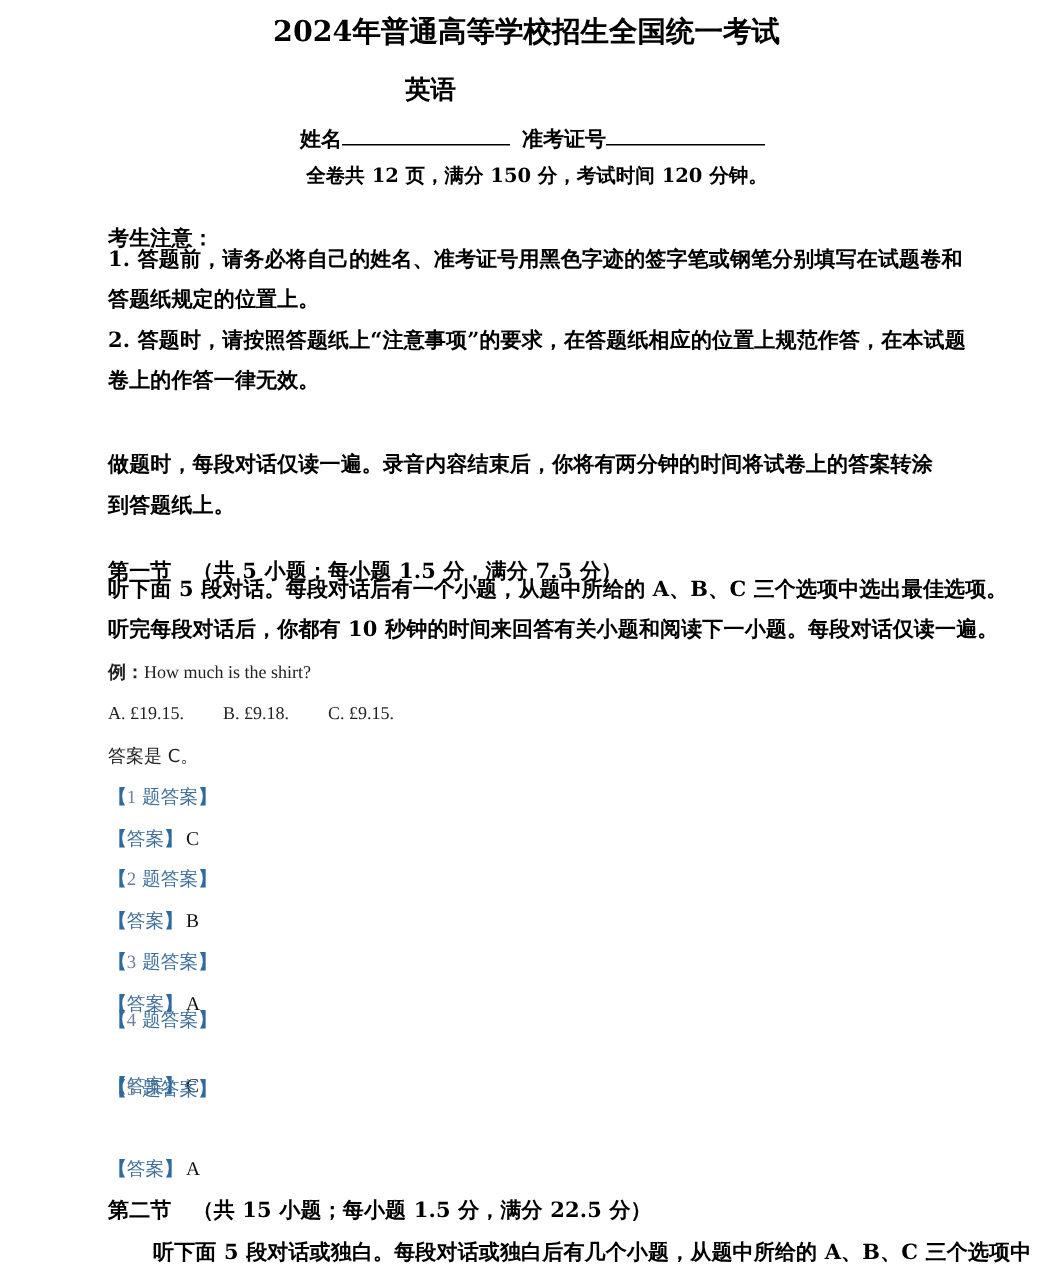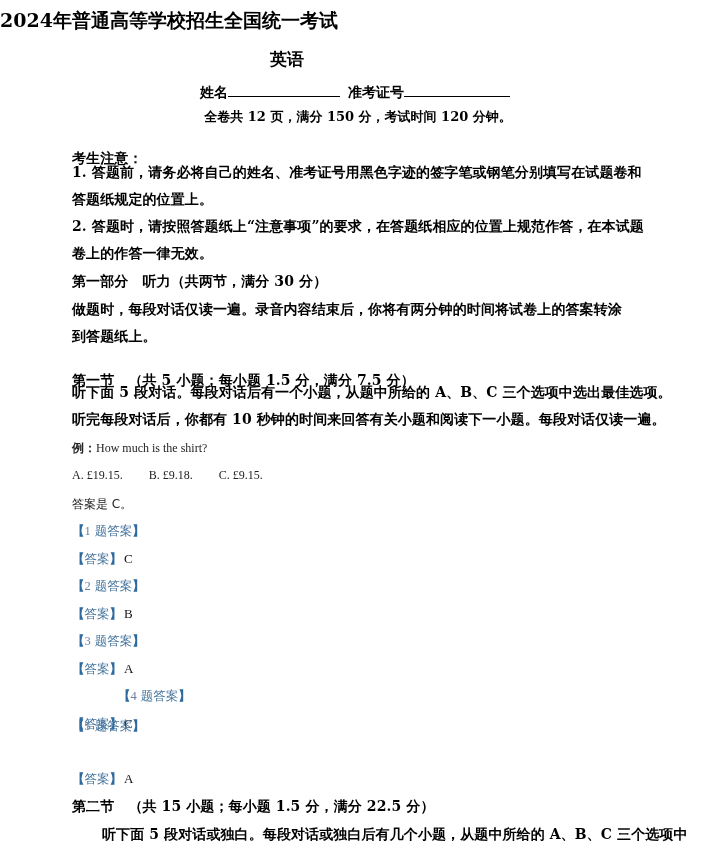--- a/index.html
+++ b/index.html
@@ -18,20 +18,21 @@
     .page {
       position: absolute;
       left: 0; top: 0;
       width: 702px;
       height: 852px;
     }
     .title {
       position: absolute;
       left: 0; width: 702px;
       top: 8px;
+      text-align: center;
       font-size: 19px;
       font-weight: bold;
       letter-spacing: 0px;
     }
     .subject {
       position: absolute;
       left: 0; width: 574px;
       top: 48px;
       text-align: center;
       font-size: 17px;
@@ -108,21 +109,20 @@
   </div>
 
   <div class="info-line">全卷共 12 页，满分 150 分，考试时间 120 分钟。</div>
 
   <div class="line" style="top:150px;">考生注意：</div>
   <div class="line" style="top:164px;">1. 答题前，请务必将自己的姓名、准考证号用黑色字迹的签字笔或钢笔分别填写在试题卷和</div>
   <div class="line" style="top:191px;">答题纸规定的位置上。</div>
   <div class="line" style="top:218px;">2. 答题时，请按照答题纸上“注意事项”的要求，在答题纸相应的位置上规范作答，在本试题</div>
   <div class="line" style="top:245px;">卷上的作答一律无效。</div>
 
-  <div class="line" style="top:273px;">第一部分　听力（共两节，满分 30 分）</div>
   <div class="line" style="top:301px;">做题时，每段对话仅读一遍。录音内容结束后，你将有两分钟的时间将试卷上的答案转涂</div>
   <div class="line" style="top:328px;">到答题纸上。</div>
 
   <div class="line" style="top:372px;">第一节　（共 5 小题；每小题 1.5 分，满分 7.5 分）</div>
   <div class="line" style="top:384px;">听下面 5 段对话。每段对话后有一个小题，从题中所给的 A、B、C 三个选项中选出最佳选项。</div>
   <div class="line" style="top:411px;">听完每段对话后，你都有 10 秒钟的时间来回答有关小题和阅读下一小题。每段对话仅读一遍。</div>
 
   <div class="plain" style="top:440px;">
     <span class="cn" style="font-weight:bold;">例：</span><span class="en">How much is the shirt?</span>
   </div>
@@ -147,21 +147,21 @@
     <span class="br">【</span><span class="lbl">答案</span><span class="br">】</span><span class="ans">B</span>
   </div>
 
   <div class="tag" style="top:633px;">
     <span class="br">【</span><span class="num">3</span><span class="lbl"> 题答案</span><span class="br">】</span>
   </div>
   <div class="tag" style="top:661px;">
     <span class="br">【</span><span class="lbl">答案</span><span class="br">】</span><span class="ans">A</span>
   </div>
 
-  <div class="tag" style="top:688px;margin-left:46px;">
+  <div class="tag" style="top:672px;">
     <span class="br">【</span><span class="num">4</span><span class="lbl"> 题答案</span><span class="br">】</span>
   </div>
   <div class="tag" style="top:716px;">
     <span class="br">【</span><span class="lbl">答案</span><span class="br">】</span><span class="ans">C</span>
   </div>
 
   <div class="tag" style="top:718px;">
     <span class="br">【</span><span class="num">5</span><span class="lbl"> 题答案</span><span class="br">】</span>
   </div>
   <div class="tag" style="top:771px;">

